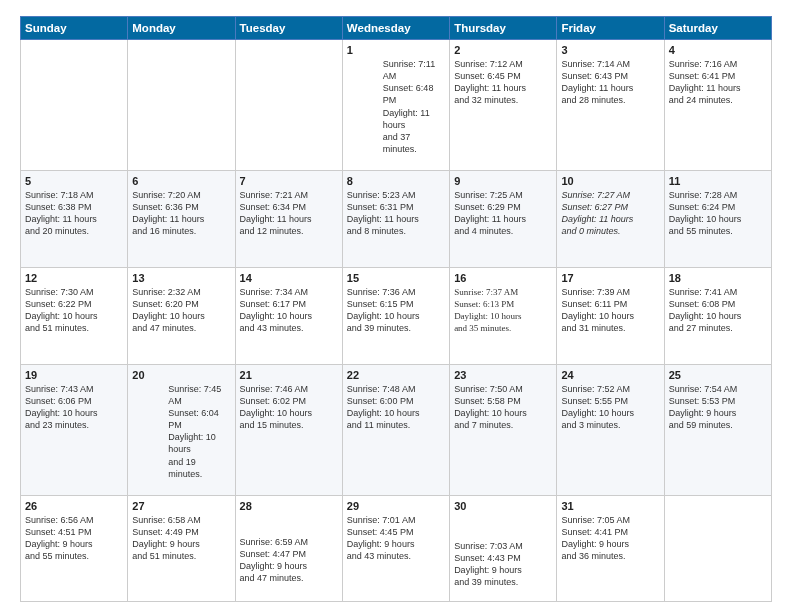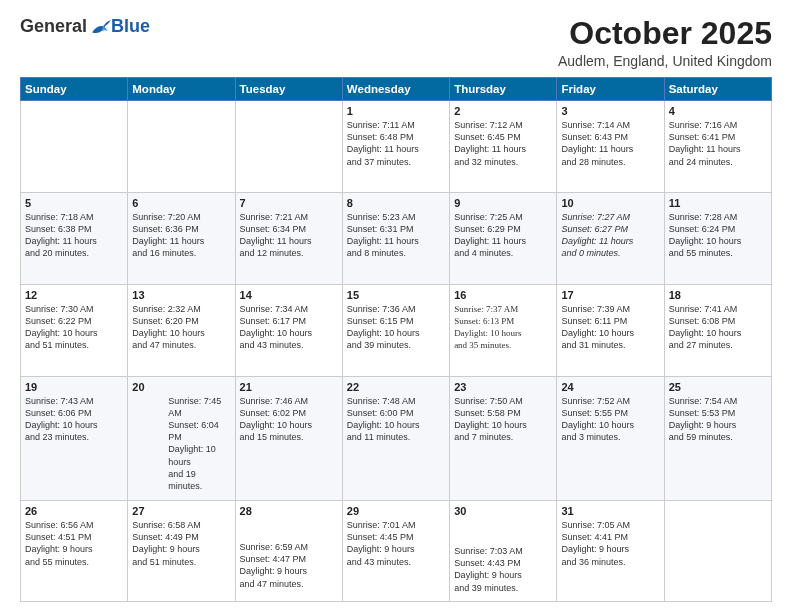--- a/index.html
+++ b/index.html
@@ -95,57 +95,41 @@
       font-size: 9px;
       color: #333;
       line-height: 1.35;
     }
     .empty { background: #f9f9f9; }
   </style>
 </head>
 <body>
 
 <div class="page">
-  <div class="header">
-    <div class="logo">
-      <div class="logo-text">
-        <span class="logo-general">General</span>
-        <svg class="logo-bird" viewBox="0 0 28 22" xmlns="http://www.w3.org/2000/svg">
-          <path d="M4 18 Q10 8 18 10 Q22 4 28 2 Q24 8 20 10 Q22 14 16 16 Q12 20 4 18Z" fill="#1a5fa8"></path>
-          <path d="M18 10 Q22 12 24 16 Q20 14 16 16Z" fill="#4a9fd4"></path>
-        </svg>
-        <span class="logo-blue">Blue</span>
-      </div>
-    </div>
-    <div class="title-block">
-      <div class="month-title">October 2025</div>
-      <div class="location">Audlem, England, United Kingdom</div>
-    </div>
-  </div>
 
   <table class="calendar">
     <thead>
       <tr>
       <th>Sunday</th>
           <th>Monday</th>
           <th>Tuesday</th>
           <th>Wednesday</th>
           <th>Thursday</th>
           <th>Friday</th>
           <th>Saturday</th>
         </tr>
     </thead>
     <tbody id="calendar-body">
     <tr>
           <td class="empty"></td>
           <td class="empty"></td>
           <td class="empty"></td>
           <td>
             <span class="day-num">1</span>
-            <div class="cell-text" style="white-space: pre-line;">Sunrise: 7:11 AM
+            <div class="cell-text" style="white-space: pre-line; margin-left: 36px;">Sunrise: 7:11 AM
 Sunset: 6:48 PM
 Daylight: 11 hours
 and 37 minutes.</div>
           </td>
           <td>
             <span class="day-num">2</span>
             <div class="cell-text" style="white-space: pre-line;">Sunrise: 7:12 AM
 Sunset: 6:45 PM
 Daylight: 11 hours
 and 32 minutes.</div>

